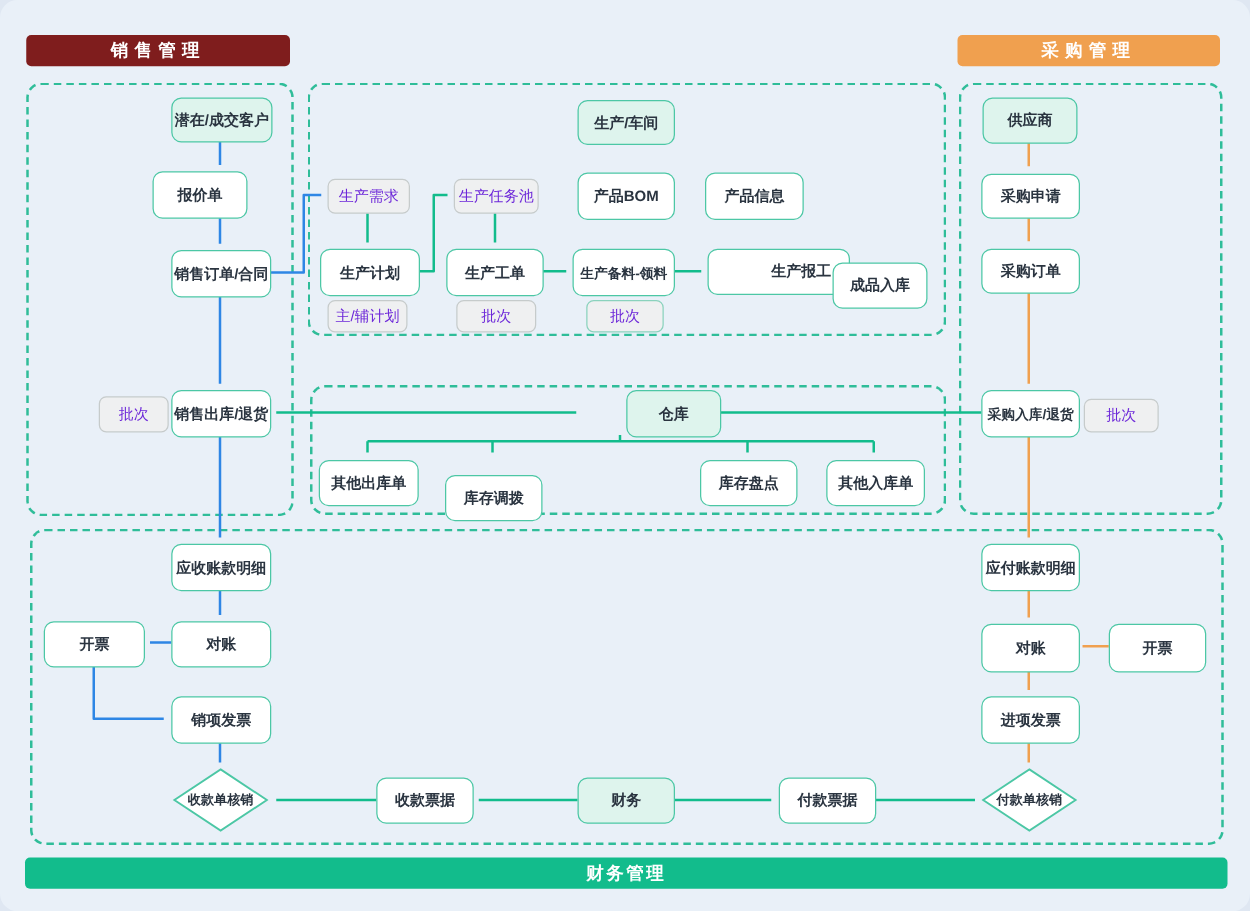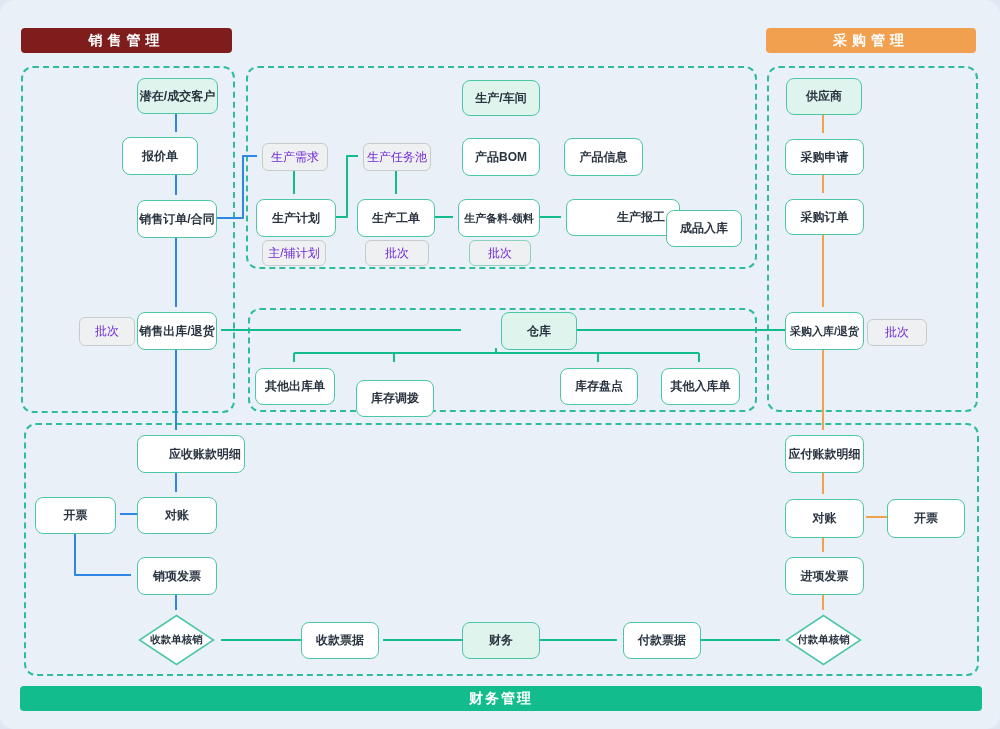--- a/index.html
+++ b/index.html
@@ -138,21 +138,21 @@
   <div class="node" style="left:356px;top:380px;width:76px;height:35px;">库存调拨</div>
   <div class="node" style="left:560px;top:368px;width:76px;height:35px;">库存盘点</div>
   <div class="node" style="left:661px;top:368px;width:77px;height:35px;">其他入库单</div>
 
   <div class="node lightgreen" style="left:786px;top:78px;width:74px;height:35px;">供应商</div>
   <div class="node" style="left:785px;top:139px;width:77px;height:34px;">采购申请</div>
   <div class="node" style="left:785px;top:199px;width:77px;height:34px;">采购订单</div>
   <div class="node" style="left:785px;top:312px;width:77px;height:36px;font-size:11px;">采购入库/退货</div>
   <div class="node chip" style="left:867px;top:319px;width:58px;height:25px;">批次</div>
 
-  <div class="node" style="left:137px;top:435px;width:78px;height:36px;padding-left:28px;">应收账款明细</div>
+  <div class="node" style="left:137px;top:435px;width:78px;height:36px;">应收账款明细</div>
   <div class="node" style="left:35px;top:497px;width:79px;height:35px;">开票</div>
   <div class="node" style="left:137px;top:497px;width:78px;height:35px;">对账</div>
   <div class="node" style="left:137px;top:557px;width:78px;height:36px;">销项发票</div>
 
   <div class="diamond" style="left:138px;top:614px;width:77px;height:52px;">
     <svg width="77" height="52">
       <polygon points="38.5,1.5 75.5,26 38.5,50.5 1.5,26" fill="#ffffff" stroke="#4CC7A5" stroke-width="1.5"></polygon>
     </svg>
     <span class="dlabel">收款单核销</span>
   </div>

